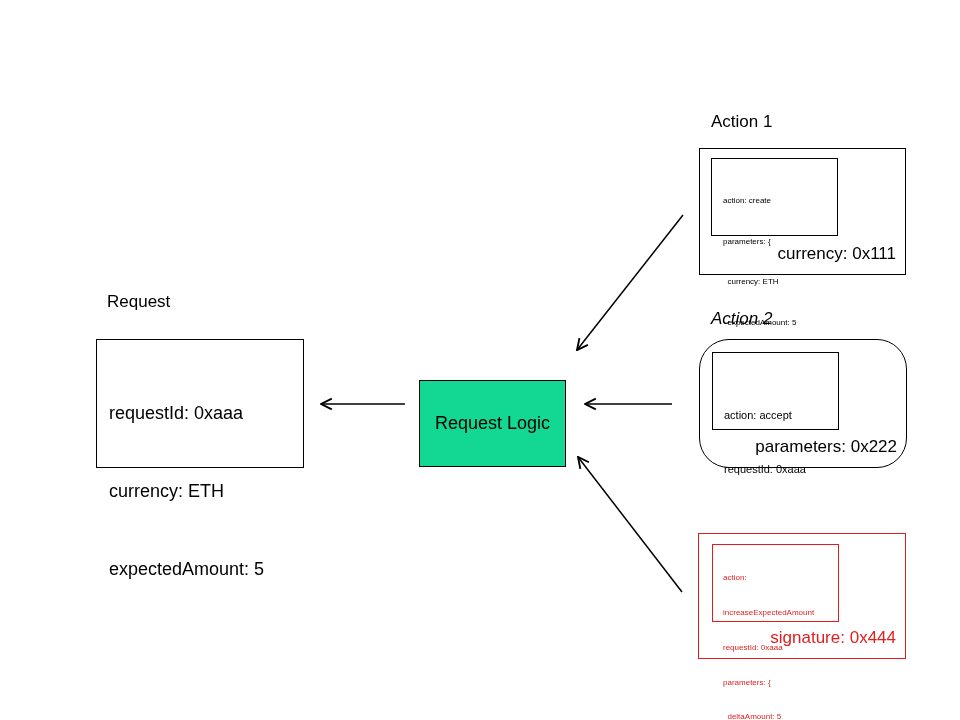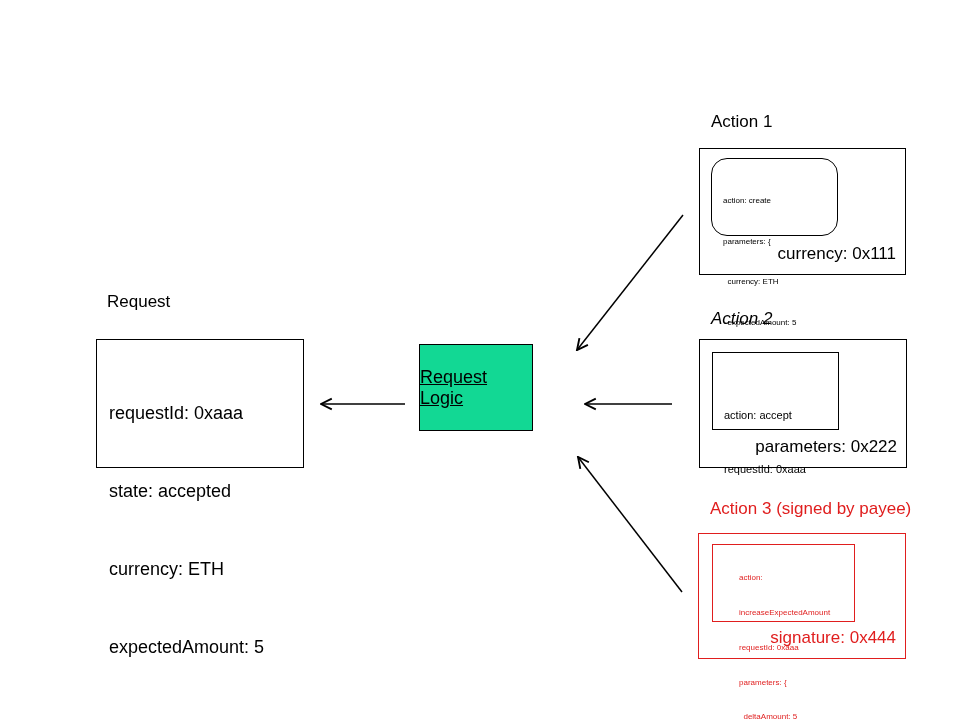--- a/index.html
+++ b/index.html
@@ -57,67 +57,65 @@
 
   .arrows { position: absolute; left: 0; top: 0; pointer-events: none; }
 </style>
 </head>
 <body>
 
 <div class="canvas">
 
   <div class="abs group-title" style="left:667px; top:112px;">Action 1</div>
   <div class="abs outer-box" style="left:655px; top:148px; width:207px; height:127px;">
-    <div class="inner-box" style="left:11px; top:9px; width:125px; height:76px;border-radius:16px;">
+    <div class="inner-box" style="left:11px; top:9px; width:125px; height:76px;">
       <div class="payload payload-sm">
         <div>action: create</div>
         <div>parameters: {</div>
         <div>  currency: ETH</div>
         <div>  expectedAmount: 5</div>
         <div>}</div>
       </div>
     </div>
     <div class="signature">currency: 0x111</div>
   </div>
 
   <div class="abs group-title" style="left:667px; top:309px;font-style:italic;">Action 2</div>
-  <div class="abs outer-box" style="left:655px; top:339px; width:208px; height:129px;">
+  <div class="abs outer-box" style="left:655px; top:339px; width:208px; height:129px;border-radius:30px;">
     <div class="inner-box" style="left:12px; top:12px; width:125px; height:76px;">
       <div class="payload payload-md">
         <div>action: accept</div>
         <div>requestId: 0xaaa</div>
       </div>
     </div>
     <div class="signature">parameters: 0x222</div>
   </div>
 
-  <div class="abs group-title red" style="left:666px; top:499px;">Action 3 (signed by payee)</div>
   <div class="abs outer-box red" style="left:654px; top:533px; width:208px; height:126px;">
-    <div class="inner-box red" style="left:13px; top:10px; width:125px; height:76px;padding-left:16px;">
+    <div class="inner-box red" style="left:13px; top:10px; width:125px; height:76px;">
       <div class="payload payload-sm3">
         <div>action:</div>
         <div>increaseExpectedAmount</div>
         <div>requestId: 0xaaa</div>
         <div>parameters: {</div>
         <div>  deltaAmount: 5</div>
         
       </div>
     </div>
     <div class="signature red">signature: 0x444</div>
   </div>
 
-  <div class="abs logic-box" style="left:375px; top:344px; width:114px; height:87px;text-decoration:underline;">
+  <div class="abs logic-box" style="left:375px; top:380px; width:147px; height:87px;">
     <span>Request Logic</span>
   </div>
 
   <div class="abs group-title" style="left:63px; top:292px;">Request</div>
   <div class="abs outer-box" style="left:52px; top:339px; width:208px; height:129px;">
     <div class="request-fields">
       <div>requestId: 0xaaa</div>
-      <div>state: accepted</div>
       <div>currency: ETH</div>
       <div>expectedAmount: 5</div>
     </div>
   </div>
 
   <svg class="arrows" width="960" height="720" viewBox="0 0 960 720">
     <defs>
       <marker id="arrowhead" viewBox="0 0 10 10" refX="9" refY="5" markerWidth="9" markerHeight="9" orient="auto">
         <path d="M1,1 L9,5 L1,9" fill="none" stroke="#000" stroke-width="1.4"></path>
       </marker>

